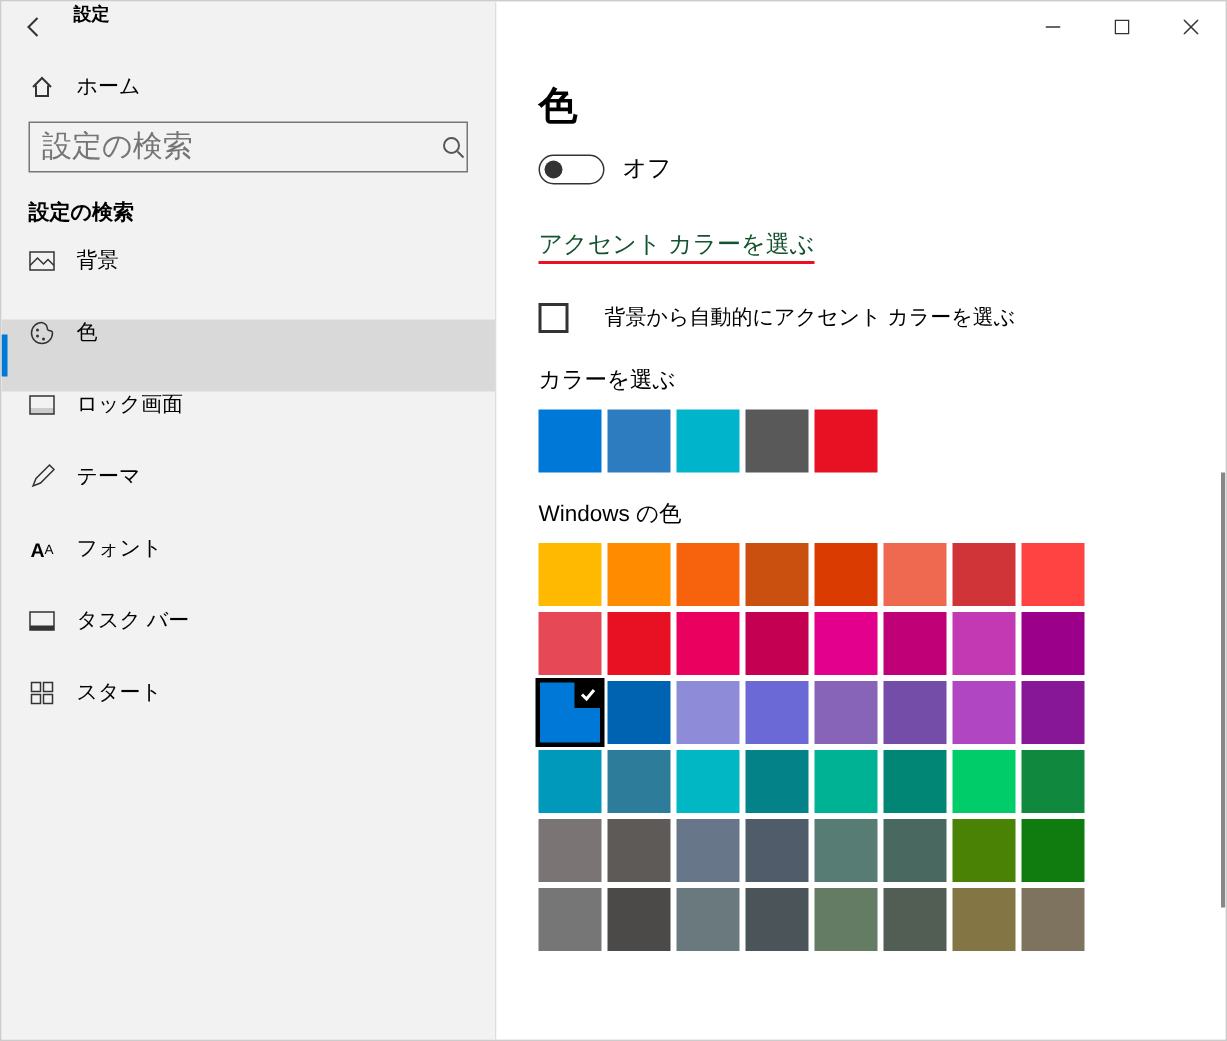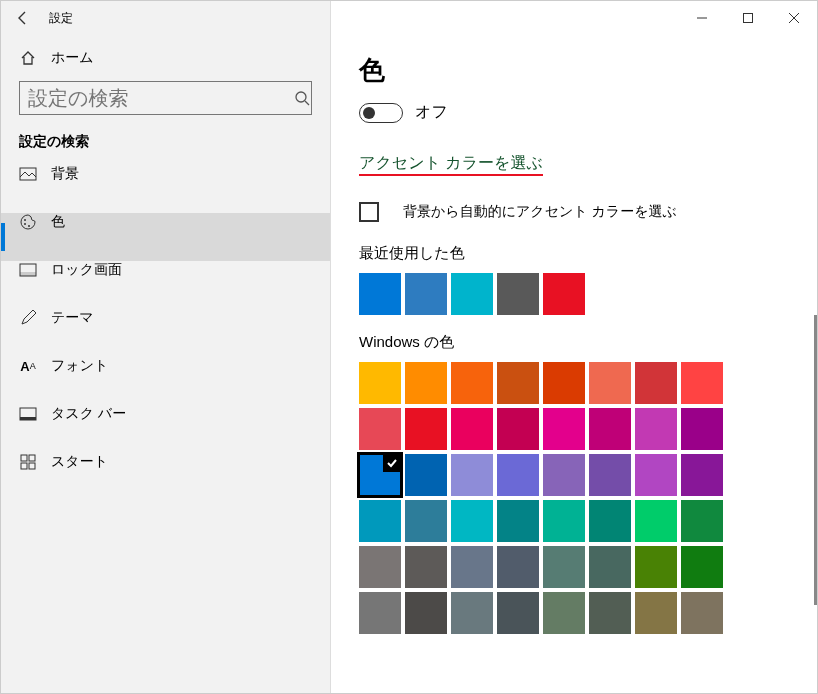--- a/index.html
+++ b/index.html
@@ -1,19 +1,19 @@
 <!DOCTYPE html>
 <html><head>
 <meta charset="utf-8">
 <style>
   * { box-sizing: border-box; margin: 0; padding: 0; font-family: "Yu Gothic UI", "Meiryo", sans-serif; }
   body { width: 818px; height: 694px; background: #fff; overflow: hidden; border:1px solid #ccc;}
   .window { display: flex; height: 100%; }
   .sidebar { width: 330px; background: #f2f2f2; border-right: 1px solid #ddd; display:flex; flex-direction:column;}
-  .titlebar-left { display:flex; align-items:center; height:34px; }
+  .titlebar-left { display:flex; height:34px;font-weight:bold; }
   .back { width:44px; height:34px; display:flex; align-items:center; justify-content:center; }
   .title { font-size:12px; padding-left:4px;}
   .home { display:flex; align-items:center; padding:14px 18px; font-size:14px; gap:14px;}
   .search { margin:0 18px 18px 18px; display:flex; align-items:center; border:1px solid #777; background:#fff0; height:34px; padding:0 8px; }
   .search input { flex:1; border:none; background:transparent; font-size:20px; outline:none; color:#555;}
   .section-title { font-size:14px; font-weight:600; padding:0 18px 14px 18px; }
   .nav-item { display:flex; align-items:flex-start; height:48px; padding:0 18px; gap:14px; font-size:14px; cursor:pointer; position:relative;}
   .nav-item.active { background:#d9d9d9; }
   .nav-item.active::before { content:""; position:absolute; left:0; top:10px; bottom:10px; width:4px; background:#0078d7; }
   .icon { width:18px; height:18px; display:flex; align-items:center; justify-content:center; flex:0 0 18px;}
@@ -157,21 +157,21 @@
       <div class="h1">色</div>
       <div class="toggle-row">
         <div class="toggle"></div>
         <span>オフ</span>
       </div>
       <div><span class="h2">アクセント カラーを選ぶ</span></div>
       <div class="check-row">
         <div class="checkbox"></div>
         <span>背景から自動的にアクセント カラーを選ぶ</span>
       </div>
-      <div class="label">最近使用した色</div>
+      <div class="label">カラーを選ぶ</div>
       <div class="swatches" id="recent">
           <div class="sw" style="background: rgb(0, 120, 215);"></div>
           <div class="sw" style="background: rgb(46, 124, 192);"></div>
           <div class="sw" style="background: rgb(0, 180, 204);"></div>
           <div class="sw" style="background: rgb(89, 89, 89);"></div>
           <div class="sw" style="background: rgb(232, 17, 35);"></div>
         </div>
       <div class="label">Windows の色</div>
       <div class="grid" id="wgrid">
           <div class="gw" style="background: rgb(255, 185, 0);"></div>

